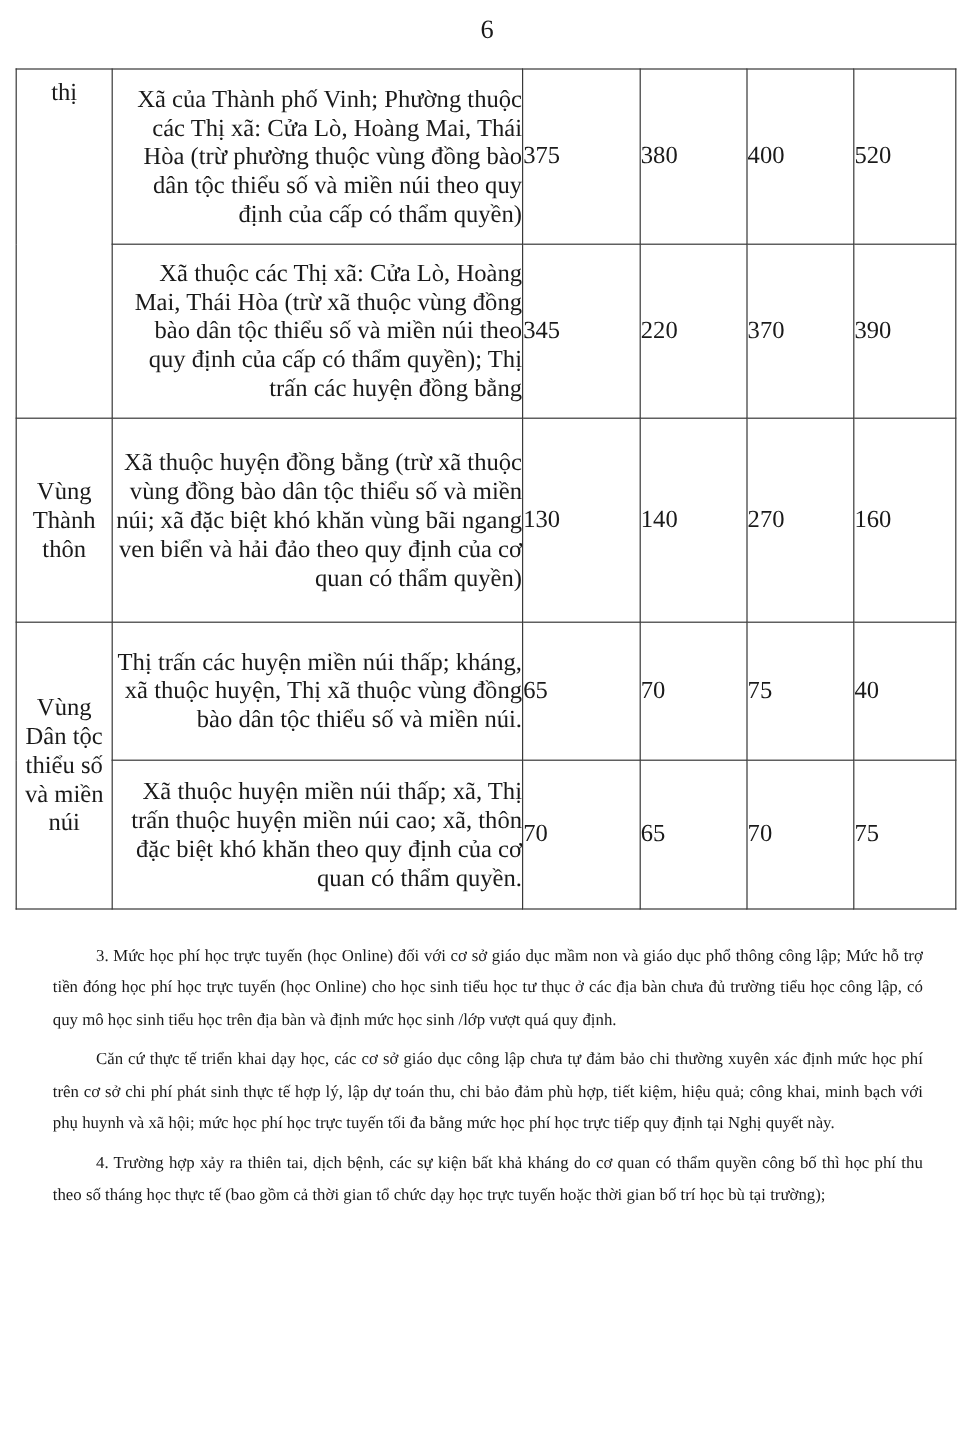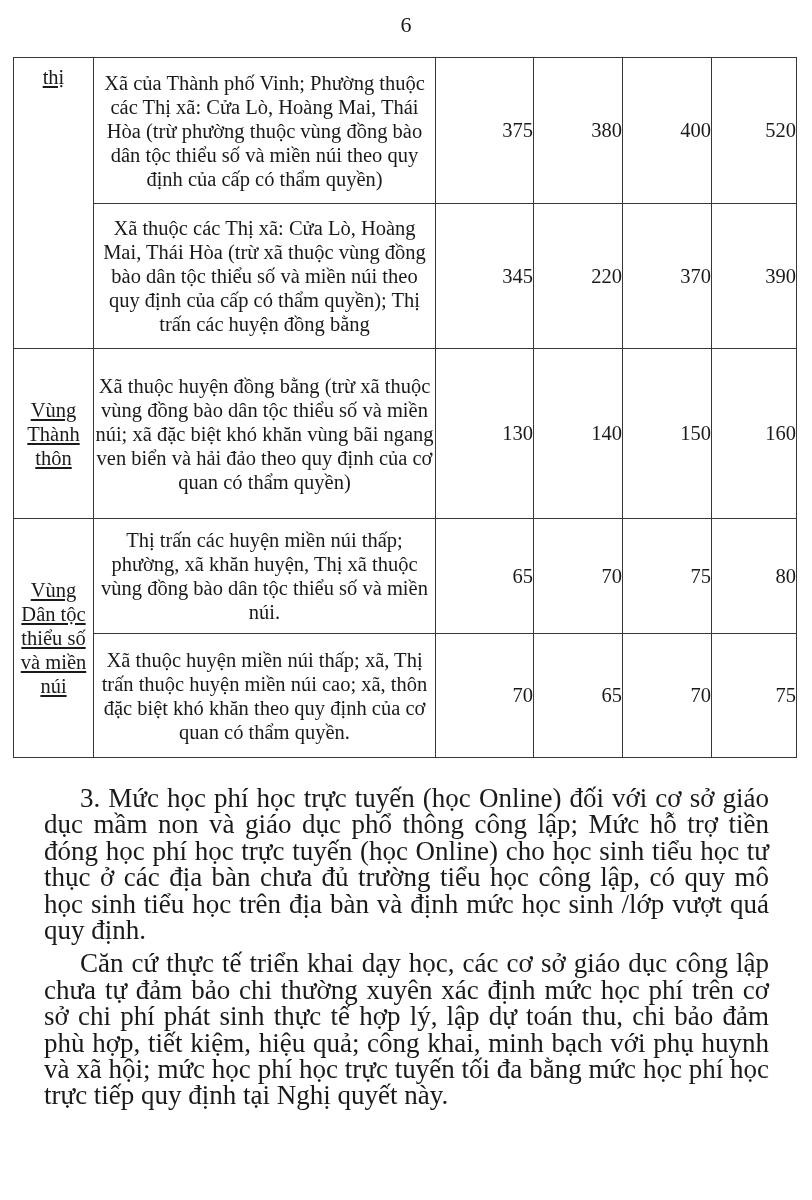--- a/index.html
+++ b/index.html
@@ -37,45 +37,44 @@
     border: 1.5px solid #383838;
     font-size: 20.5px;
     padding: 0;
     overflow: hidden;
   }
   td.region-cell {
     text-align: center;
     vertical-align: middle;
     line-height: 24px;
     padding: 2px 4px;
-    text-decoration: underline;
   }
   td.region-cell.top-aligned {
     vertical-align: top;
     padding-top: 7px;
   }
   td.desc-cell {
     vertical-align: middle;
     line-height: 24px;
     padding: 3px 5px 3px 8px;
-    text-align: center;
+    text-align: right;
   }
   td.num-cell {
-    text-align: right;
+    text-align: left;
     vertical-align: middle;
   }
   .paragraphs {
     position: absolute;
     left: 44px;
     top: 785px;
     width: 725px;
   }
   .paragraphs p {
     margin: 0 0 7px 0;
-    font-size: 27px;
+    font-size: 14px;
     line-height: 26.4px;
     text-align: justify;
     text-indent: 36px;
   }
 </style>
 </head>
 <body>
 
 <div class="page">
 
@@ -104,39 +103,40 @@
         <td class="num-cell">345</td>
         <td class="num-cell">220</td>
         <td class="num-cell">370</td>
         <td class="num-cell">390</td>
       </tr>
       <tr style="height:170px;">
         <td class="region-cell">Vùng Thành thôn</td>
         <td class="desc-cell">Xã thuộc huyện đồng bằng (trừ xã thuộc vùng đồng bào dân tộc thiểu số và miền núi; xã đặc biệt khó khăn vùng bãi ngang ven biển và hải đảo theo quy định của cơ quan có thẩm quyền)</td>
         <td class="num-cell">130</td>
         <td class="num-cell">140</td>
-        <td class="num-cell">150</td>
+        <td class="num-cell">270</td>
         <td class="num-cell">160</td>
       </tr>
       <tr style="height:115px;">
         <td class="region-cell" rowspan="2">Vùng Dân tộc thiểu số và miền núi</td>
-        <td class="desc-cell">Thị trấn các huyện miền núi thấp; phường, xã khăn huyện, Thị xã thuộc vùng đồng bào dân tộc thiểu số và miền núi.</td>
+        <td class="desc-cell">Thị trấn các huyện miền núi thấp; kháng, xã thuộc huyện, Thị xã thuộc vùng đồng bào dân tộc thiểu số và miền núi.</td>
         <td class="num-cell">65</td>
         <td class="num-cell">70</td>
         <td class="num-cell">75</td>
-        <td class="num-cell">80</td>
+        <td class="num-cell">40</td>
       </tr>
       <tr style="height:124px;">
         <td class="desc-cell">Xã thuộc huyện miền núi thấp; xã, Thị trấn thuộc huyện miền núi cao; xã, thôn đặc biệt khó khăn theo quy định của cơ quan có thẩm quyền.</td>
         <td class="num-cell">70</td>
         <td class="num-cell">65</td>
         <td class="num-cell">70</td>
         <td class="num-cell">75</td>
       </tr>
     </tbody>
   </table>
 
   <div class="paragraphs">
     <p>3. Mức học phí học trực tuyến (học Online) đối với cơ sở giáo dục mầm non và giáo dục phổ thông công lập; Mức hỗ trợ tiền đóng học phí học trực tuyến (học Online) cho học sinh tiểu học tư thục ở các địa bàn chưa đủ trường tiểu học công lập, có quy mô học sinh tiểu học trên địa bàn và định mức học sinh /lớp vượt quá quy định.</p>
     <p>Căn cứ thực tế triển khai dạy học, các cơ sở giáo dục công lập chưa tự đảm bảo chi thường xuyên xác định mức học phí trên cơ sở chi phí phát sinh thực tế hợp lý, lập dự toán thu, chi bảo đảm phù hợp, tiết kiệm, hiệu quả; công khai, minh bạch với phụ huynh và xã hội; mức học phí học trực tuyến tối đa bằng mức học phí học trực tiếp quy định tại Nghị quyết này.</p>
+    <p>4. Trường hợp xảy ra thiên tai, dịch bệnh, các sự kiện bất khả kháng do cơ quan có thẩm quyền công bố thì học phí thu theo số tháng học thực tế (bao gồm cả thời gian tổ chức dạy học trực tuyến hoặc thời gian bố trí học bù tại trường);</p>
   </div>
 
 </div>
 
 </body></html>

